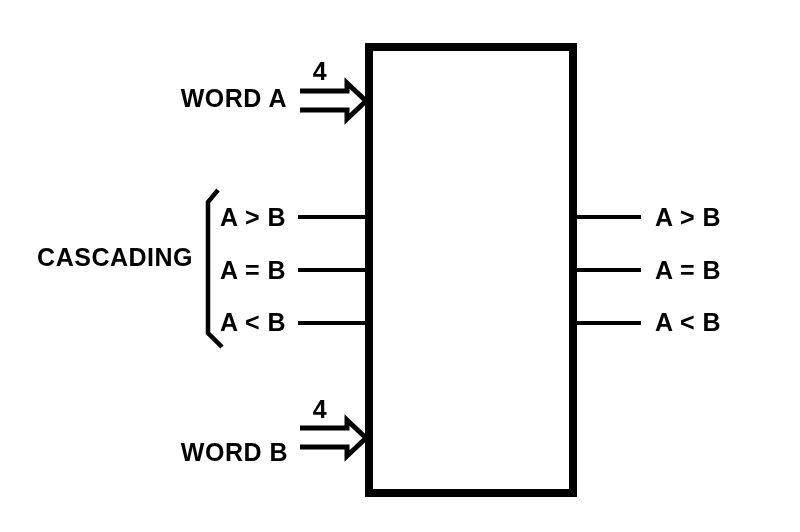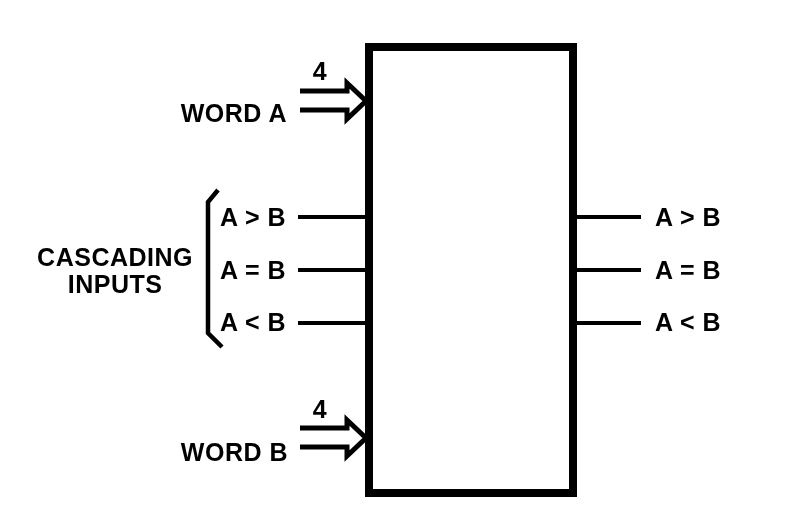--- a/index.html
+++ b/index.html
@@ -32,21 +32,21 @@
     white-space: nowrap;
   }
   .lbl-right { text-align: right; }
   .bus-width {
     transform: translateX(-50%);
   }
   .cascading-label {
     line-height: 27px;
     text-align: center;
   }
-  .word-a-label   { right: 513px; top: 100px; }
+  .word-a-label   { right: 513px; top: 85px; }
   .bus-a-width    { left: 320px;  top: 58px; }
   .cascading-label{ right: 607px; top: 244px; }
   .cascade-in-0   { left: 220px;  top: 204px; }
   .cascade-in-1   { left: 220px;  top: 257px; }
   .cascade-in-2   { left: 220px;  top: 309px; }
   .output-0       { left: 655px;  top: 204px; }
   .output-1       { left: 655px;  top: 257px; }
   .output-2       { left: 655px;  top: 309px; }
   .word-b-label   { right: 512px; top: 439px; }
   .bus-b-width    { left: 320px;  top: 396px; }
@@ -73,21 +73,20 @@
     <line x1="576" y1="217" x2="641" y2="217" stroke="#000000" stroke-width="4"></line>
     <line x1="576" y1="270" x2="641" y2="270" stroke="#000000" stroke-width="4"></line>
     <line x1="576" y1="323" x2="641" y2="323" stroke="#000000" stroke-width="4"></line>
   </svg>
 
   <div class="lbl lbl-right word-a-label">WORD A</div>
   <div class="lbl bus-width bus-a-width">4</div>
 
   <div class="lbl cascading-label">
     <div>CASCADING</div>
-    <div>INPUTS</div>
   </div>
 
   <div class="lbl cascade-in-0">A &gt; B</div>
   <div class="lbl cascade-in-1">A = B</div>
   <div class="lbl cascade-in-2">A &lt; B</div>
 
   <div class="lbl lbl-right word-b-label">WORD B</div>
   <div class="lbl bus-width bus-b-width">4</div>
 
   <div class="lbl output-0">A &gt; B</div>

